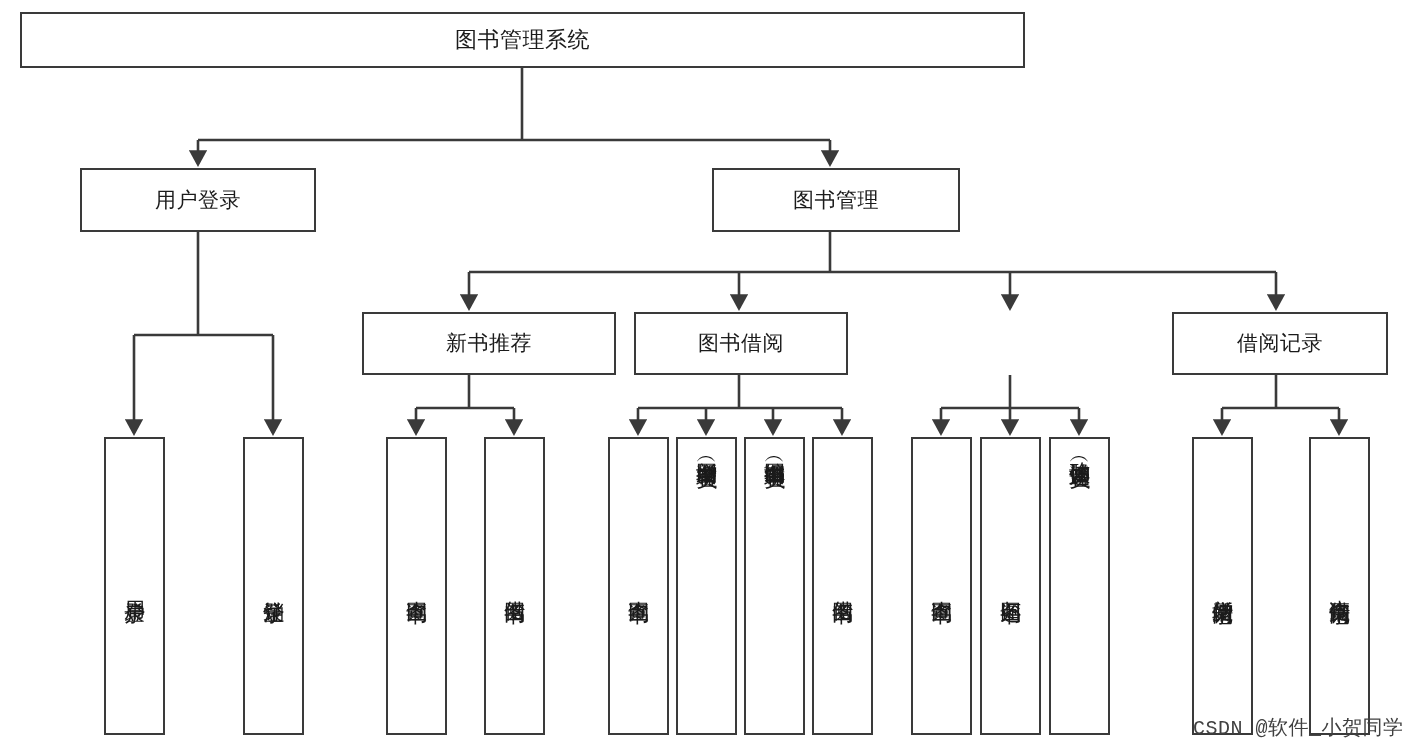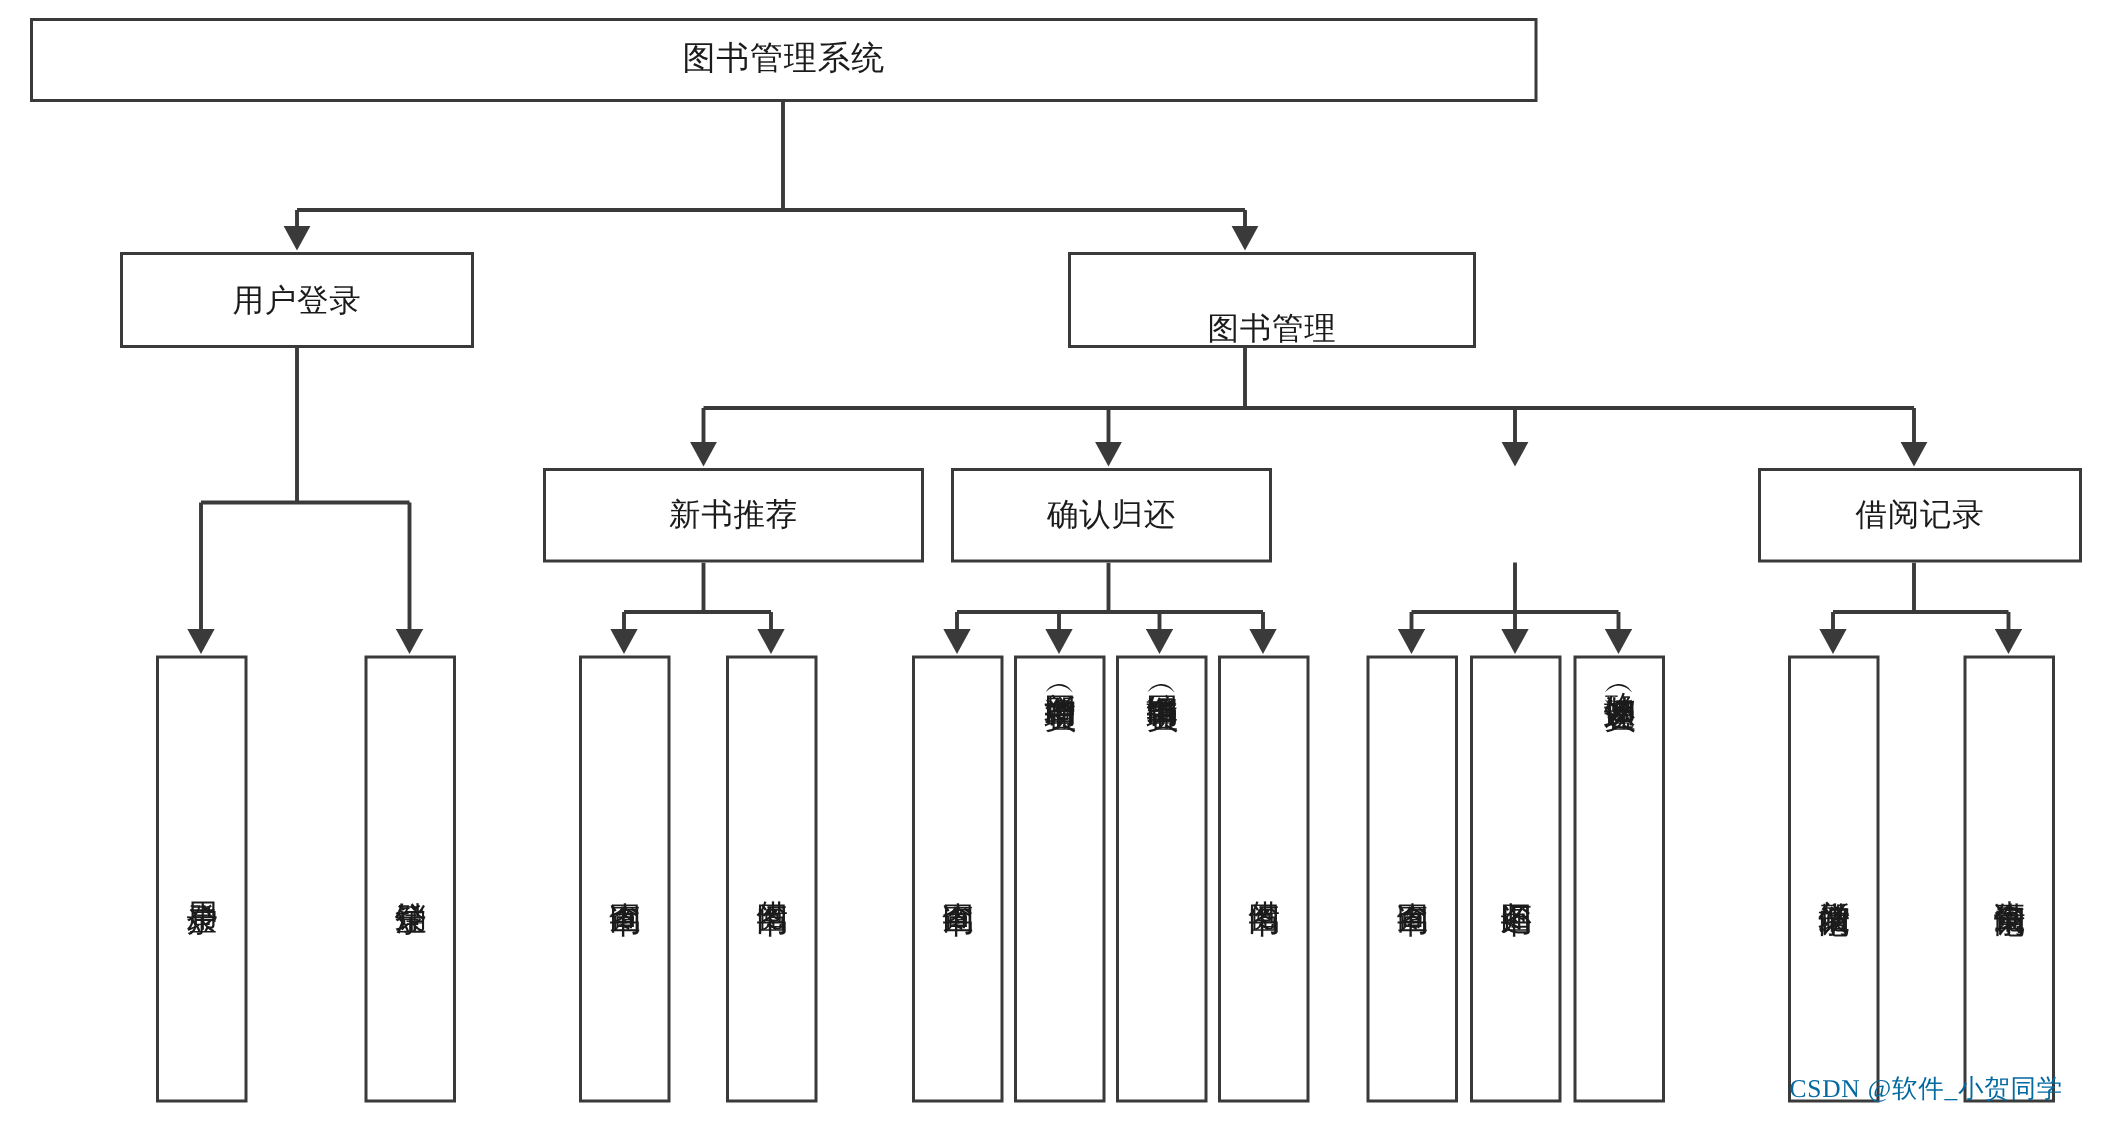--- a/index.html
+++ b/index.html
@@ -63,26 +63,26 @@
     line-height: 1.08;
     letter-spacing: 1px;
     white-space: nowrap;
   }
   .node.vert.centered {
     align-items: center;
     padding-top: 0;
   }
   .watermark {
     position: absolute;
-    color: #0369a1;
-    font-size: 17px;
+    color: #404040;
+    font-size: 20px;
     letter-spacing: 0.5px;
     white-space: nowrap;
     z-index: 3;
-    font-family: Liberation Serif, serif;
+    font-family: Liberation Mono, monospace;
   }
 </style>
 </head>
 <body>
 
 <div id="canvas">
 
   <svg id="edges" viewBox="0 0 1405 747" width="1405" height="747" xmlns="http://www.w3.org/2000/svg">
     <defs>
       <marker id="arrow" viewBox="0 0 12 12" refX="9" refY="6" markerWidth="7" markerHeight="7" orient="auto-start-reverse">
@@ -134,30 +134,30 @@
   </svg>
 
   <div class="node horiz root" style="left:20px; top:12px; width:1005px; height:56px;">
     <span class="label">图书管理系统</span>
   </div>
 
   <div class="node horiz" style="left:80px; top:168px; width:236px; height:64px;">
     <span class="label">用户登录</span>
   </div>
 
-  <div class="node horiz" style="left:712px; top:168px; width:272px; height:64px;align-items:flex-end;">
+  <div class="node horiz" style="left:712px; top:168px; width:248px; height:64px;">
     <span class="label">图书管理</span>
   </div>
 
   <div class="node horiz" style="left:362px; top:312px; width:254px; height:63px;">
     <span class="label">新书推荐</span>
   </div>
 
   <div class="node horiz" style="left:634px; top:312px; width:214px; height:63px;">
-    <span class="label">确认归还</span>
+    <span class="label">图书借阅</span>
   </div>
 
 
   <div class="node horiz" style="left:1172px; top:312px; width:216px; height:63px;">
     <span class="label">借阅记录</span>
   </div>
 
   <div class="node vert centered" style="left:104px; top:437px; width:61px; height:298px;">
     <span class="label">用户登录</span>
   </div>

